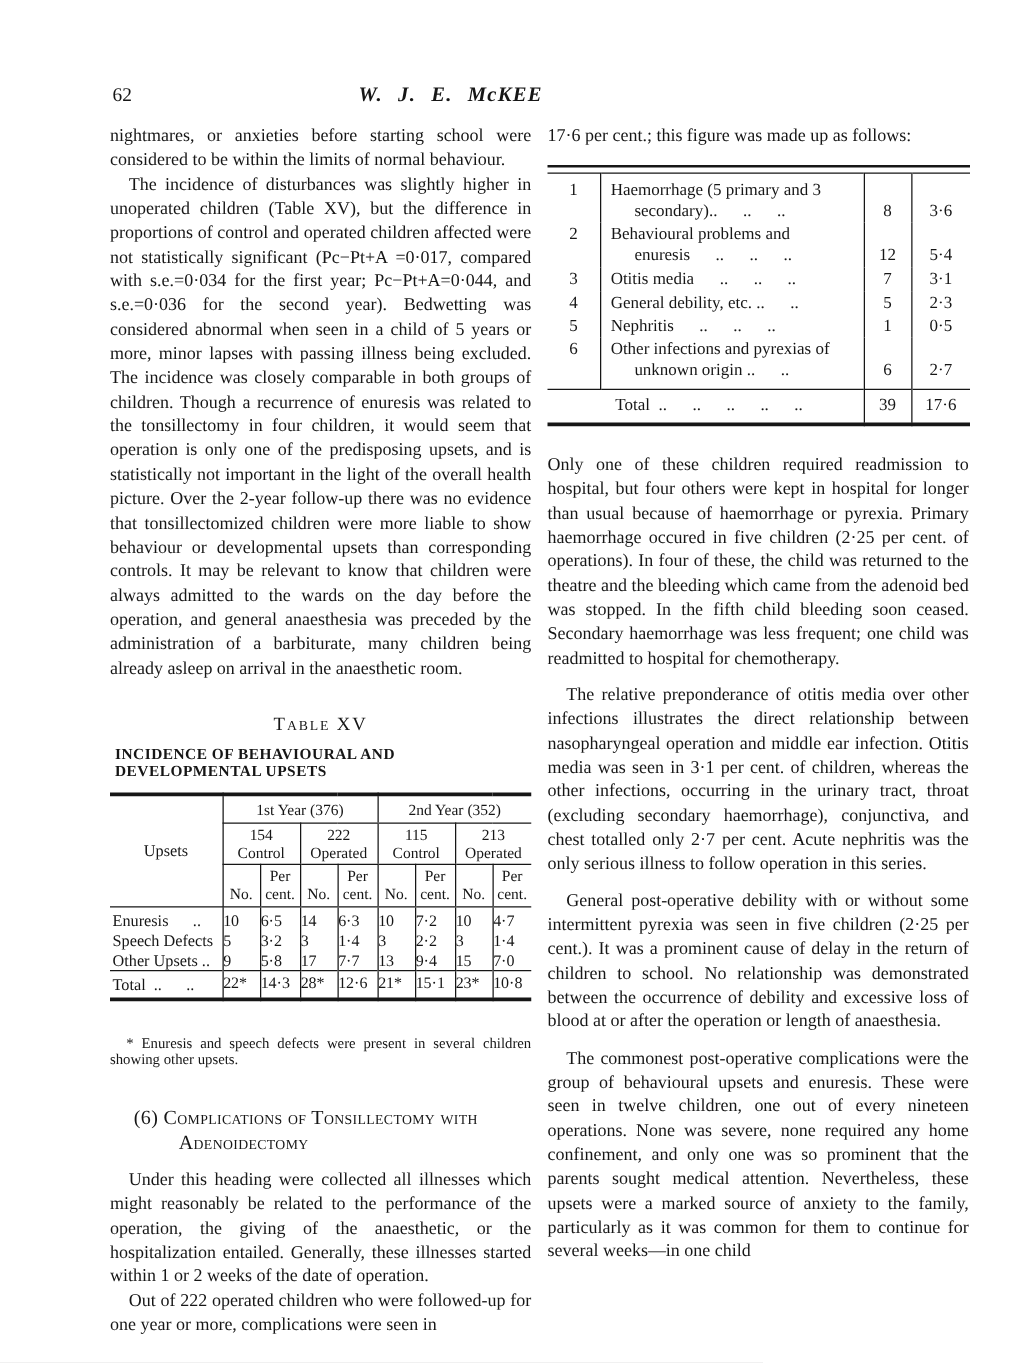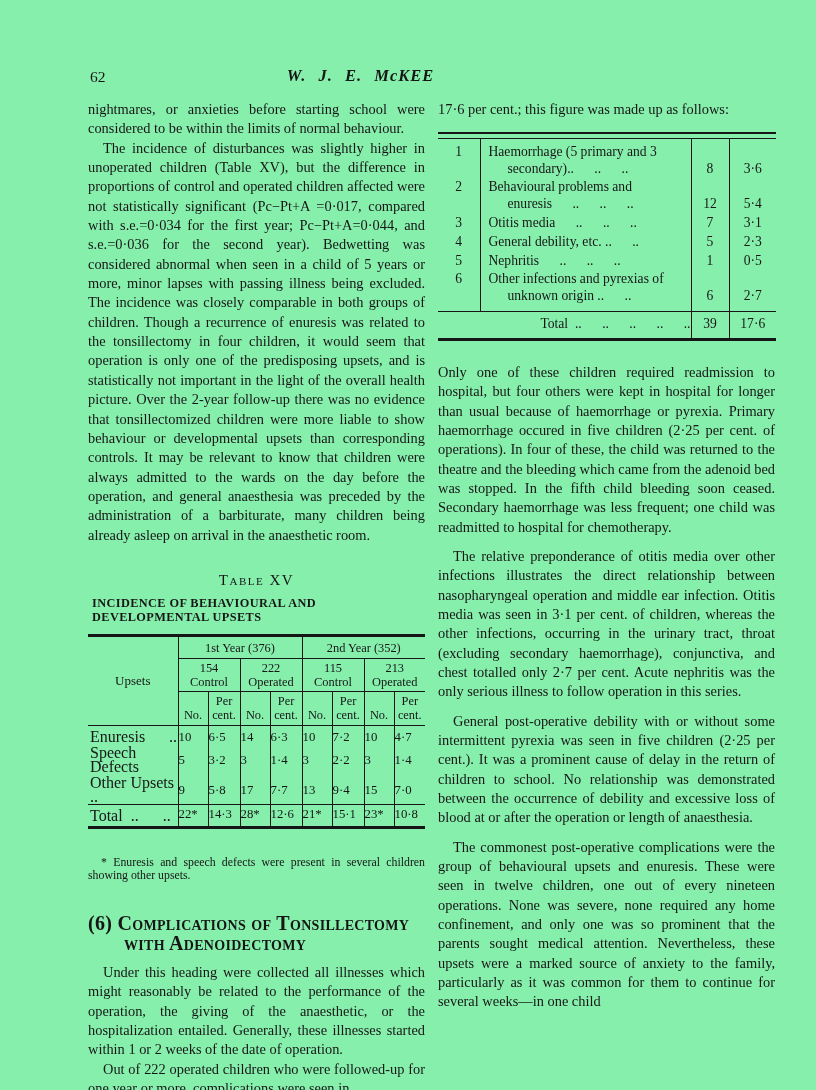--- a/index.html
+++ b/index.html
@@ -1,18 +1,18 @@
 <!DOCTYPE html>
 <html><head>
 <meta charset="utf-8">
 <style>
   * { margin:0; padding:0; box-sizing:border-box; }
   html,body { background:#e8e8e6; }
   .page {
-    width:816px; height:1090px; background:#86efac; color:#161616;
+    width:816px; height:1090px; background:#ffffff; color:#161616;
     font-family:"Liberation Serif","DejaVu Serif",serif;
     position:relative; overflow:hidden; margin:0 auto;
   }
   
   .pagehead { position:absolute; top:66px; left:0; width:816px; height:30px; }
   .pagenum { position:absolute; left:90px; top:2px; font-size:15.5px; }
   .runhead { position:absolute; left:88px; width:545px; text-align:center;
     font-style:italic; font-size:16.5px; letter-spacing:1px; word-spacing:7px; font-weight:600; }
   
   .cols { position:absolute; top:100px; left:88px; display:flex; gap:13px; }
@@ -29,48 +29,48 @@
   .t15 { margin-top:9px; width:337px; border-top:3px solid #161616;
     border-bottom:3px solid #161616; font-size:12.4px; line-height:14px; }
   .t15 th { font-weight:normal; font-size:12.4px; }
   .t15 .stub { border-right:1px solid #161616; border-bottom:1px solid #161616;
     text-align:center; vertical-align:middle; font-size:13px; }
   .t15 .yr { border-bottom:1px solid #161616; text-align:center; padding:4px 0 3px; }
   .t15 .grp { border-bottom:1px solid #161616; text-align:center; padding:2px 0; }
   .t15 .bl { border-left:1px solid #161616; }
   .t15 .hc { border-bottom:1px solid #161616; text-align:center;
     vertical-align:bottom; padding:2px 0 3px; }
-  .t15 td.lbl { padding:2px 0 0 2px; font-size:16px;margin-left:16px; }
+  .t15 td.lbl { padding:2px 0 0 2px; font-size:13px;margin-left:16px; }
   .t15 td.v { padding-top:2px; font-size:12.8px; }
   .t15 tr.first td { padding-top:4px; }
   .t15 .bt { border-top:1px solid #161616; padding-top:4px; padding-bottom:5px; }
   .footnote { margin-top:27px; font-size:11.8px; line-height:13.5px;
     text-align:justify; }
   .footnote .fi { text-indent:13px; display:block; }
-  .sechead { margin-top:30px; font-variant:small-caps; font-weight:700;
-    font-size:20px; line-height:20px; letter-spacing:.3px;
-    padding-left:36px; text-indent:-36px; }
+  .sechead { margin-top:30px; font-variant:small-caps; font-weight:400;
+    font-size:16px; line-height:20px; letter-spacing:.3px;
+    padding-left:36px; text-indent:-36px;margin-left:19px; }
   
   .comp-wrap { margin-top:13px; border-top:2.5px solid #161616; width:338px; }
   .tc { margin-top:3.5px; width:338px; border-top:1px solid #161616;
     border-bottom:3px solid #161616; font-size:13.6px; line-height:16.8px; }
   .tc th { font-weight:normal; }
   .tc .hc { border-bottom:1px solid #161616; text-align:center;
     vertical-align:middle; padding:11px 0; font-size:13.8px; }
   .tc .hn,.tc .hp { border-bottom:1px solid #161616; border-left:1px solid #161616;
     text-align:center; vertical-align:middle; padding:2px 1px; }
   .tc td.ord { border-right:1px solid #161616; text-align:center;
     vertical-align:top; padding-top:1px; }
   .tc td.nm { vertical-align:top; padding:1px 2px 1px 27px; text-indent:-19px; }
   .tc td.vn,.tc td.vp { border-left:1px solid #161616; text-align:center;
     vertical-align:bottom; padding-bottom:1px; }
   .tc tr.r1 td { padding-top:5px; }
   .tc tr.r6 td { padding-bottom:6px; }
   .tc .tot td { border-top:1px solid #161616; padding:4px 0 5px; }
-  .tc .totlbl { padding-left:6px !important; text-align:right; }
+  .tc .totlbl { padding-left:6px !important; text-align:center; }
 </style>
 </head>
 <body>
 
 <div class="page">
 
   <div class="pagehead">
     <span class="pagenum">62</span>
     <span class="runhead">W. J. E. McKEE</span>
   </div>

